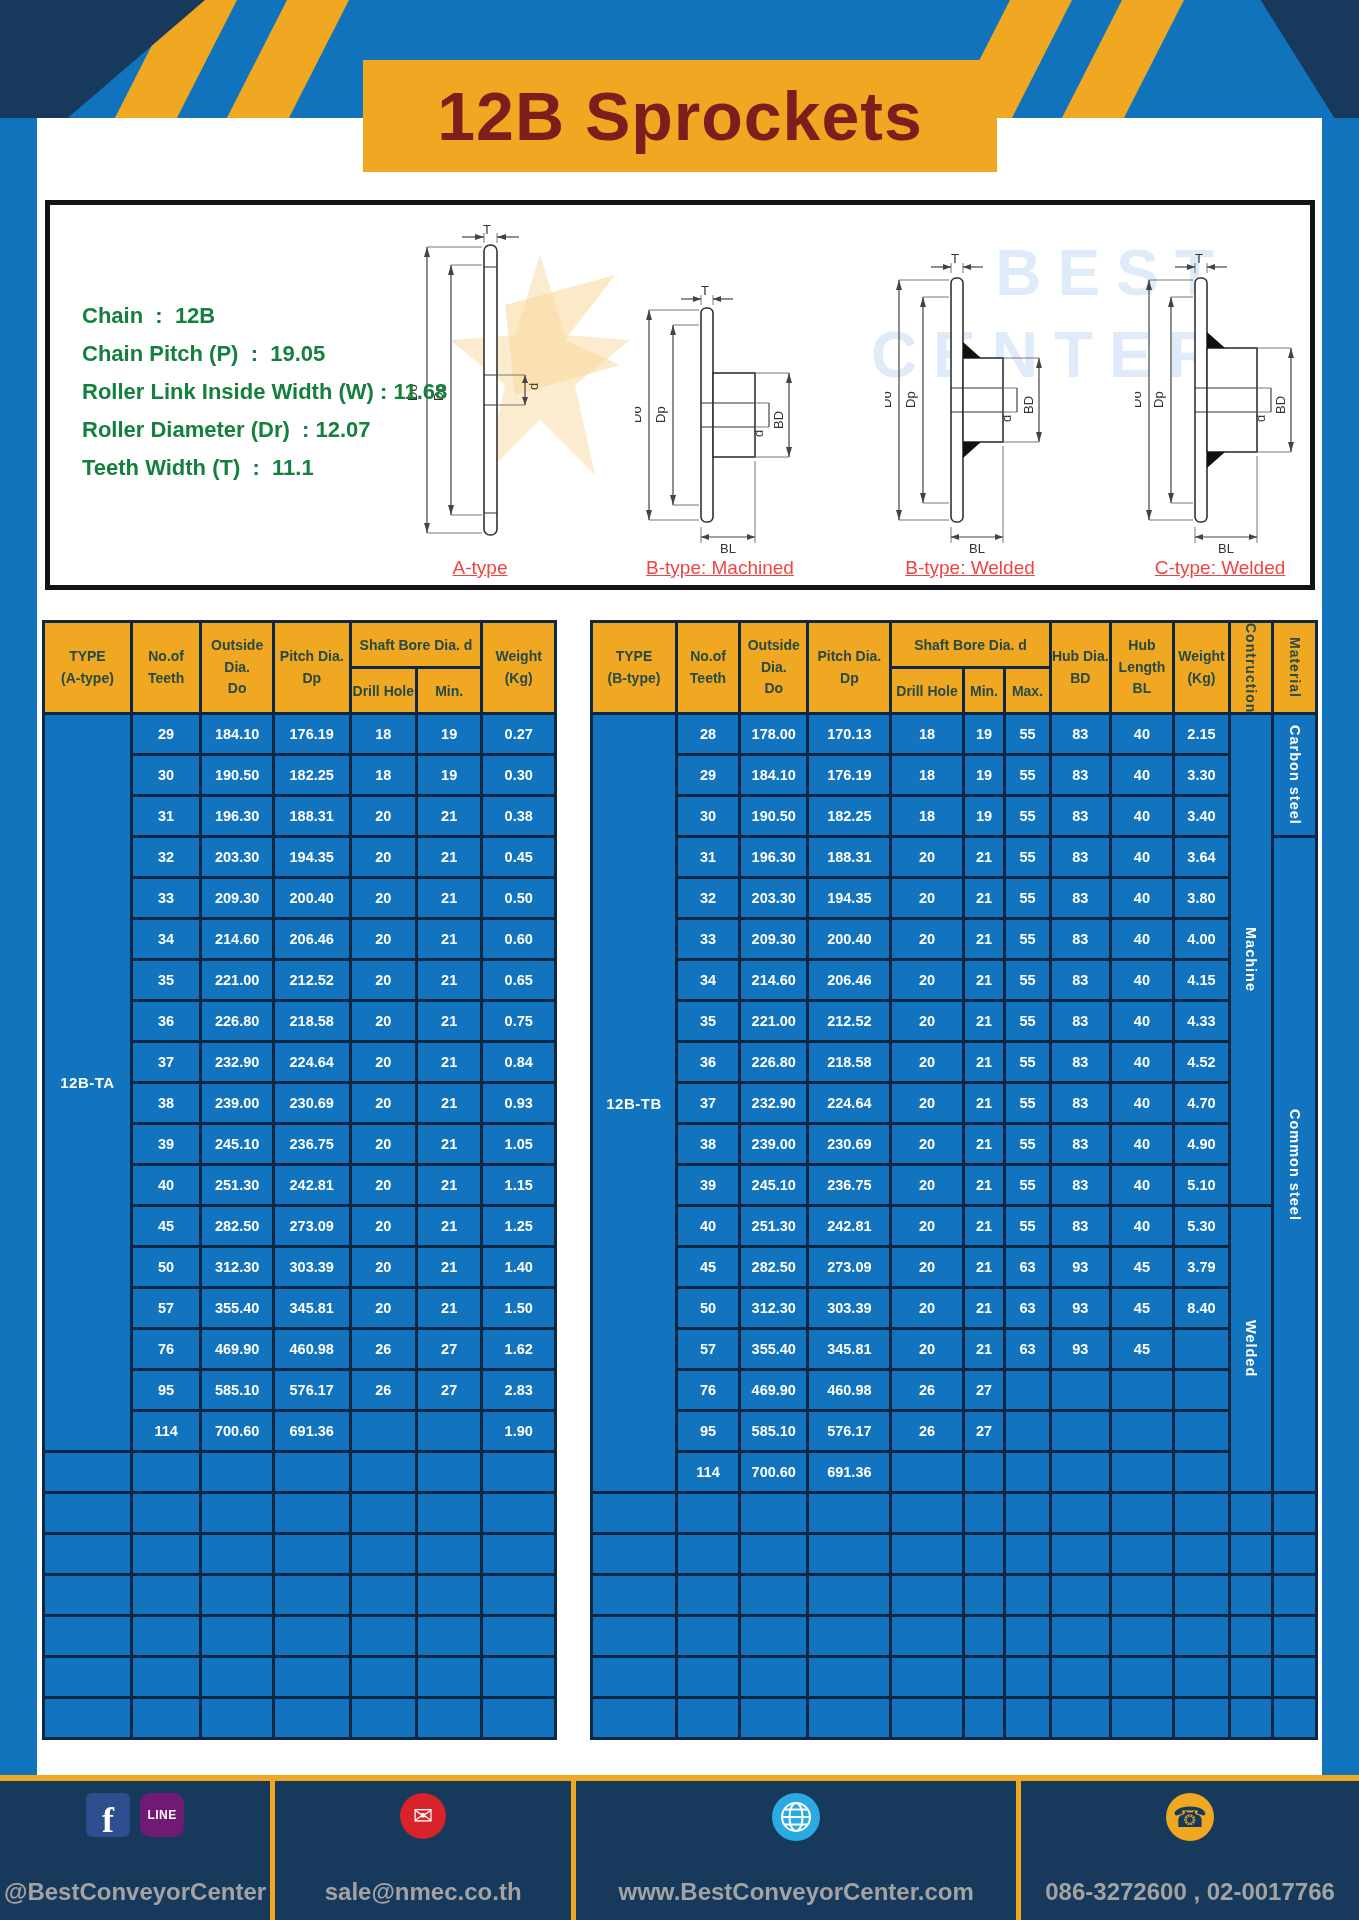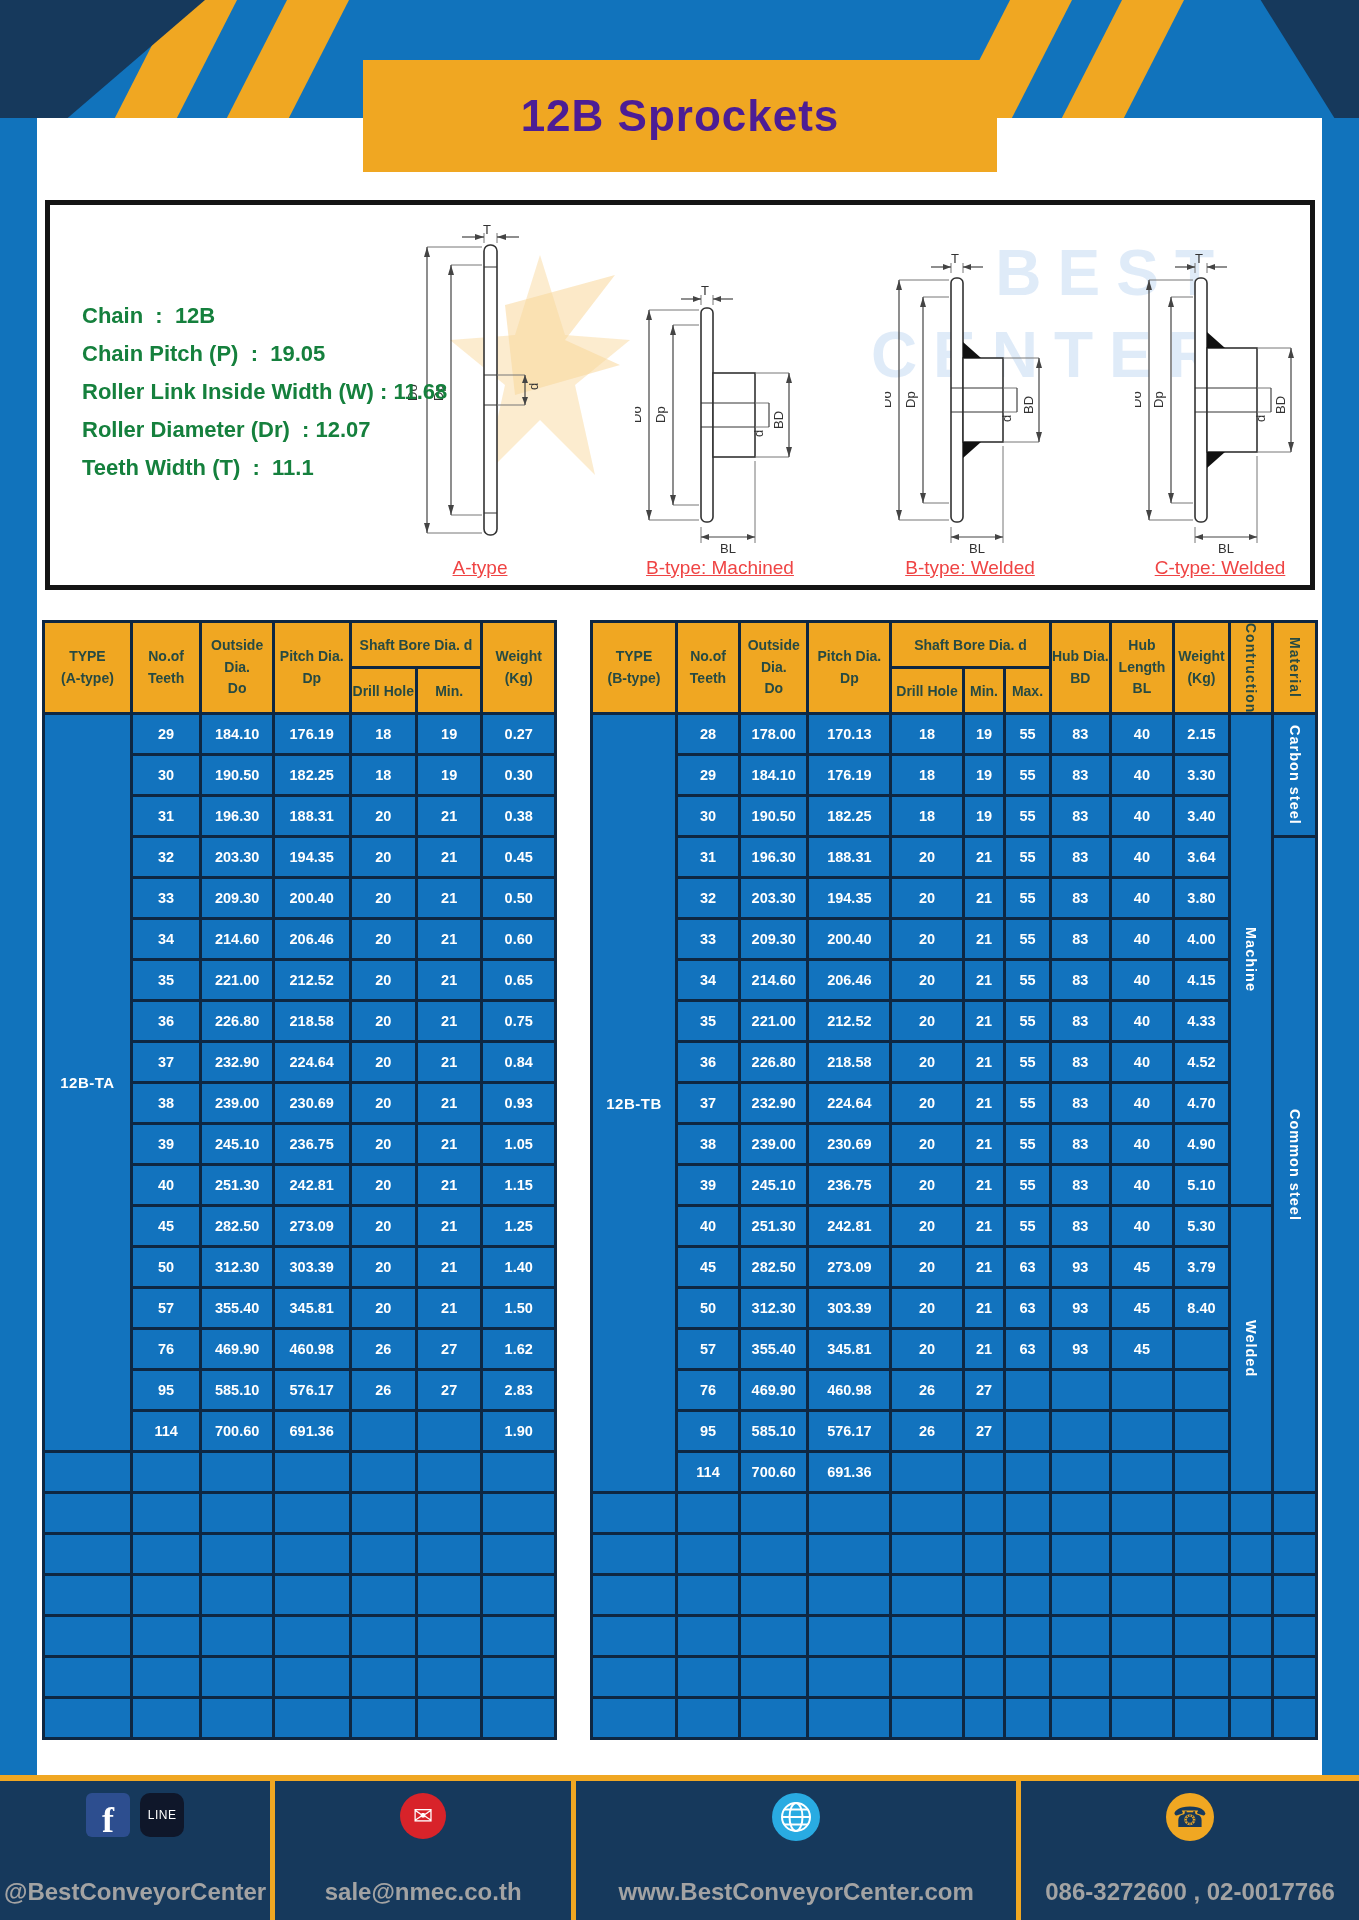--- a/index.html
+++ b/index.html
@@ -17,21 +17,21 @@
   .stripe.l1 { left:175px; } .stripe.l2 { left:287px; }
   .stripe.r1 { left:1010px; } .stripe.r2 { left:1122px; }
 
   
   .rail { position:absolute; top:118px; width:37px; height:1657px; background:#1173BC; }
   .rail.left { left:0; } .rail.right { right:0; }
 
   
   .title-banner { position:absolute; top:60px; left:363px; width:634px; height:112px; background:#F0A722;
                   display:flex; align-items:center; justify-content:center; z-index:3; }
-  .title-banner span { font-size:44px; font-weight:bold; color:#4c1d95; letter-spacing:1px; }
+  .title-banner span { font-size:68px; font-weight:bold; color:#7f1d1d; letter-spacing:1px; }
 
   
   .spec-box { position:absolute; top:200px; left:45px; width:1270px; height:390px; background:#fff;
               border:5px solid #141414; }
   .watermark { position:absolute; left:380px; top:28px; width:800px; text-align:right; z-index:0; opacity:.6; }
   .watermark div { font-size:64px; font-weight:bold; letter-spacing:16px; color:rgba(173,205,238,.65); line-height:1.28; }
   .wm-star { position:absolute; left:395px; top:40px; z-index:0; opacity:.45; }
   .spec-lines { position:absolute; left:32px; top:92px; z-index:2; }
   .spec-lines div { font-size:22px; font-weight:bold; color:#15803d; line-height:38px; white-space:pre; }
   .figures { position:absolute; left:355px; top:14px; width:900px; height:360px; display:flex;
@@ -58,22 +58,22 @@
             border-top:6px solid #F0A722; display:flex; align-items:stretch; }
   .footer-item { display:flex; flex-direction:column; align-items:center; justify-content:space-between;
                  padding:12px 4px 14px; }
   .fi-1 { flex:0 0 260px; } .fi-2 { flex:0 0 296px; } .fi-3 { flex:0 0 440px; } .fi-4 { flex:1; }
   .footer-divider { width:5px; background:#F0A722; }
   .footer-text { color:#a3a3a3; font-size:24px; font-weight:bold; white-space:nowrap; }
   .footer-icons { display:flex; gap:10px; align-items:center; }
   .icon-fb { width:44px; height:44px; background:#2D4E8F; border-radius:6px; color:#fff; display:flex;
              align-items:flex-end; justify-content:center; font-family:"Liberation Serif",serif;
              font-weight:bold; font-size:36px; line-height:.95; overflow:hidden; }
-  .icon-line { width:44px; height:44px; background:#0f172a; border-radius:10px; color:#fff; display:flex;
-               align-items:center; justify-content:center; font-size:12px; font-weight:normal; letter-spacing:.5px; }
+  .icon-line { width:44px; height:44px; background:#701a75; border-radius:10px; color:#fff; display:flex;
+               align-items:center; justify-content:center; font-size:12px; font-weight:bold; letter-spacing:.5px; }
   .icon-mail { width:46px; height:46px; background:#D8232A; border-radius:50%; color:#fff; display:flex;
                align-items:center; justify-content:center; font-size:24px; }
   .icon-globe { width:48px; height:48px; background:#29ABE2; border-radius:50%; display:flex;
                 align-items:center; justify-content:center; }
   .icon-phone { width:48px; height:48px; background:#F0A722; border-radius:50%; color:#16395C; display:flex;
                 align-items:center; justify-content:center; font-size:28px; }
 </style>
 </head>
 <body>
 

